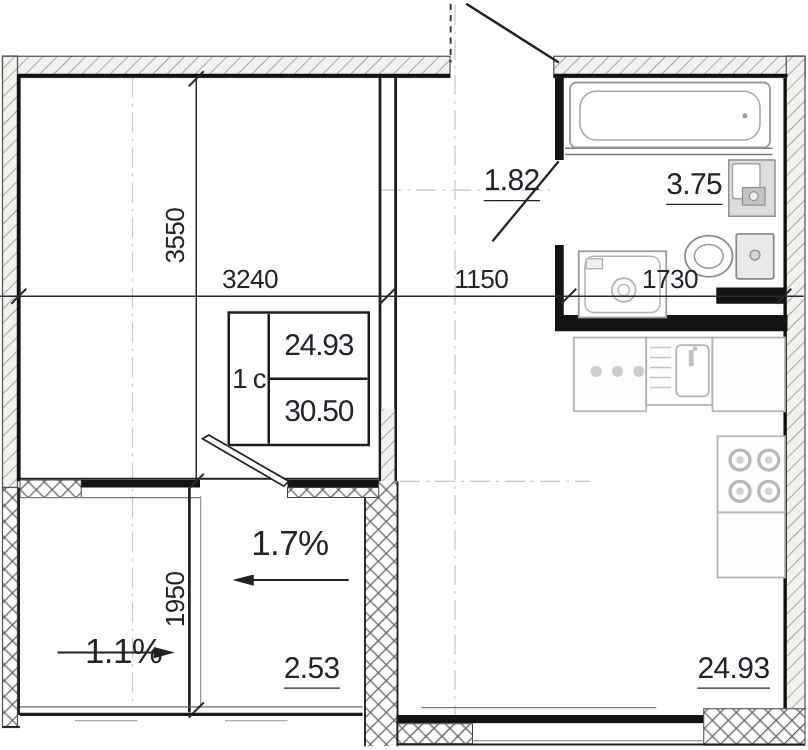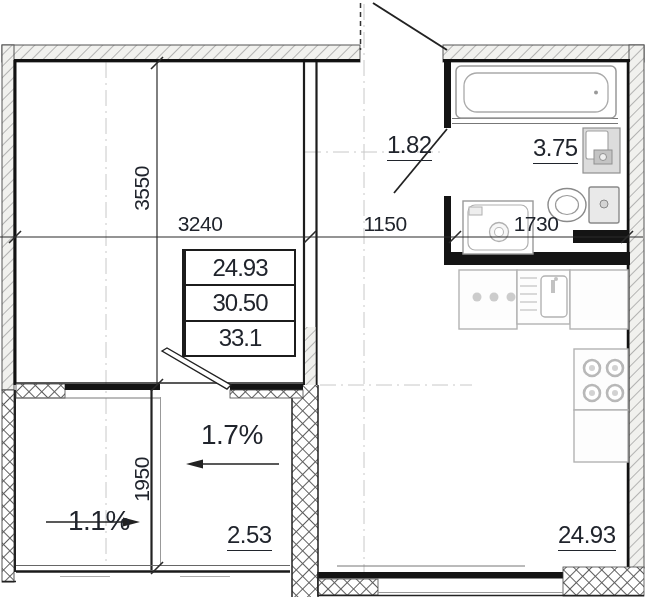--- a/index.html
+++ b/index.html
@@ -209,20 +209,20 @@
 
 <div class="lbl area" style="left:387px;top:133px;"><span class="u">1.82</span></div>
 <div class="lbl area" style="left:533px;top:136px;"><span class="u">3.75</span></div>
 <div class="lbl area" style="left:227px;top:523px;"><span class="u">2.53</span></div>
 <div class="lbl area" style="left:558px;top:523px;"><span class="u">24.93</span></div>
 
 <div class="lbl slope" style="left:68px;top:479px;margin-top:28px;">1.1%</div>
 <div class="lbl slope" style="left:201px;top:421px;">1.7%</div>
 
 <div id="unit-table">
+  <div class="type-cell">1 с</div>
   <div class="vals">
     <div class="cell">24.93</div>
     <div class="cell">30.50</div>
-    <div class="cell">33.1</div>
   </div>
 </div>
 
 </div>
 
 </body></html>

